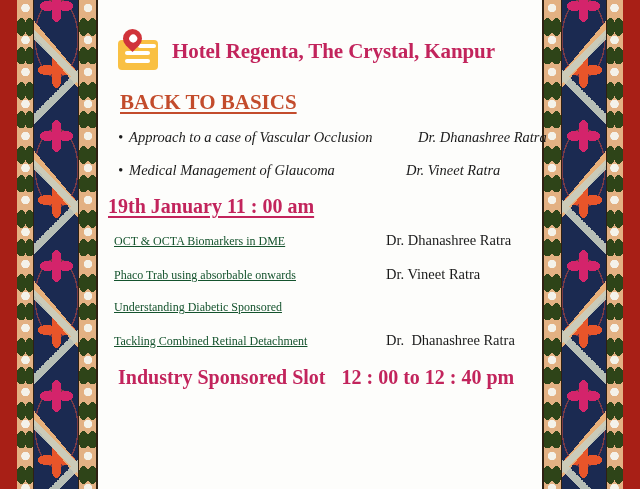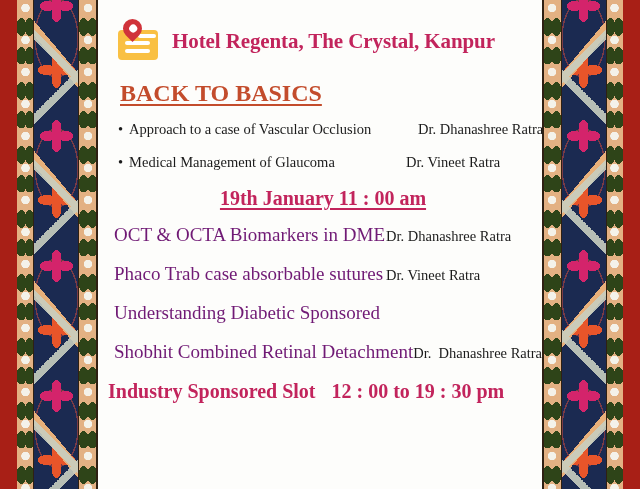--- a/index.html
+++ b/index.html
@@ -102,21 +102,21 @@
       linear-gradient(135deg, transparent 40%, #c8cfc0 40% 46%, transparent 46%),
       linear-gradient(45deg,  transparent 40%, #c8cfc0 40% 46%, transparent 46%);
     background-position:0 44px, 0 110px;
     opacity:.9;
   }
 
   
   .content {
     position:absolute;
     left:100px; right:100px; top:0; bottom:0;
-    padding:6px 2px 0 8px;
+    padding:16px 2px 0 8px;
   }
 
   .icon-row {
     display:flex;
     align-items:center;
   }
   .icon-row.venue { margin-top:12px; }
   .icon-row.date  { margin-top:14px; }
 
   .icon-box {
@@ -200,29 +200,29 @@
   .headline {
     font-size:21px;
     font-weight:bold;
     color:#c2245c;
     letter-spacing:-.1px;
     white-space:nowrap;
   }
 
   .section-title {
     margin:16px 0 0 12px;
-    font-size:24px;
+    font-size:21px;
     font-weight:bold;
     color:#c34c2c;
     text-decoration:underline;
     text-underline-offset:3px;
     display:inline-block;
   }
 
-  .bullet-list { margin:14px 0 0 10px; }
+  .bullet-list { margin:14px 0 0 10px;font-style:italic; }
   .bullet-row {
     display:flex;
     align-items:baseline;
     margin-bottom:16px;
   }
   .bullet-row .topic {
     flex:0 0 300px;
     font-size:14.5px;
     color:#1b1b1b;
     white-space:nowrap;
@@ -232,51 +232,51 @@
     margin-right:6px;
   }
   .bullet-row .speaker {
     font-size:14.5px;
     color:#1b1b1b;
     white-space:nowrap;
   }
 
   .day2-title {
     margin:4px 0 0 0;
-    text-align:center;
     font-size:20px;
     font-weight:bold;
     color:#c2245c;
     text-decoration:underline;
     text-underline-offset:3px;
   }
 
   .session-list { margin:14px 0 0 6px; }
   .session-row {
     display:flex;
     align-items:baseline;
     margin-bottom:17px;
   }
   .session-row .topic {
     flex:0 0 272px;
-    font-size:19px;
-    color:#701a75;
-    white-space:nowrap;
+    font-size:12px;
+    color:#14532d;
+    white-space:nowrap;
+    text-decoration:underline;
   }
   .session-row .speaker {
     font-size:14.5px;
     color:#1b1b1b;
     white-space:pre;
   }
 
   .footer-row {
     display:flex;
     align-items:baseline;
     justify-content:flex-start;
-    margin:6px 0 0 0;
+    margin:6px 0 0 10px;
     white-space:nowrap;
   }
   .footer-row .label {
     font-size:20px; font-weight:bold; color:#c2245c;
   }
   .footer-row .time {
     font-size:20px; font-weight:bold; color:#c2245c;
     margin-left:16px;
   }
 </style>
@@ -350,31 +350,31 @@
     <div class="day2-title">
       <span>19th January 11 : 00 am</span>
     </div>
 
     <div class="session-list">
       <div class="session-row">
         <span class="topic">OCT &amp; OCTA Biomarkers in DME</span>
         <span class="speaker">Dr. Dhanashree Ratra</span>
       </div>
       <div class="session-row">
-        <span class="topic">Phaco Trab case absorbable sutures</span>
+        <span class="topic">Phaco Trab using absorbable onwards</span>
         <span class="speaker">Dr. Vineet Ratra</span>
       </div>
       <div class="session-row">
         <span class="topic">Understanding Diabetic Sponsored</span>
       </div>
       <div class="session-row">
-        <span class="topic">Shobhit Combined Retinal Detachment</span>
+        <span class="topic">Tackling Combined Retinal Detachment</span>
         <span class="speaker">Dr.  Dhanashree Ratra</span>
       </div>
     </div>
 
     <div class="footer-row">
       <span class="label">Industry Sponsored Slot</span>
-      <span class="time">12 : 00 to 19 : 30 pm</span>
+      <span class="time">12 : 00 to 12 : 40 pm</span>
     </div>
 
   </div>
 </div>
 
 </body></html>

